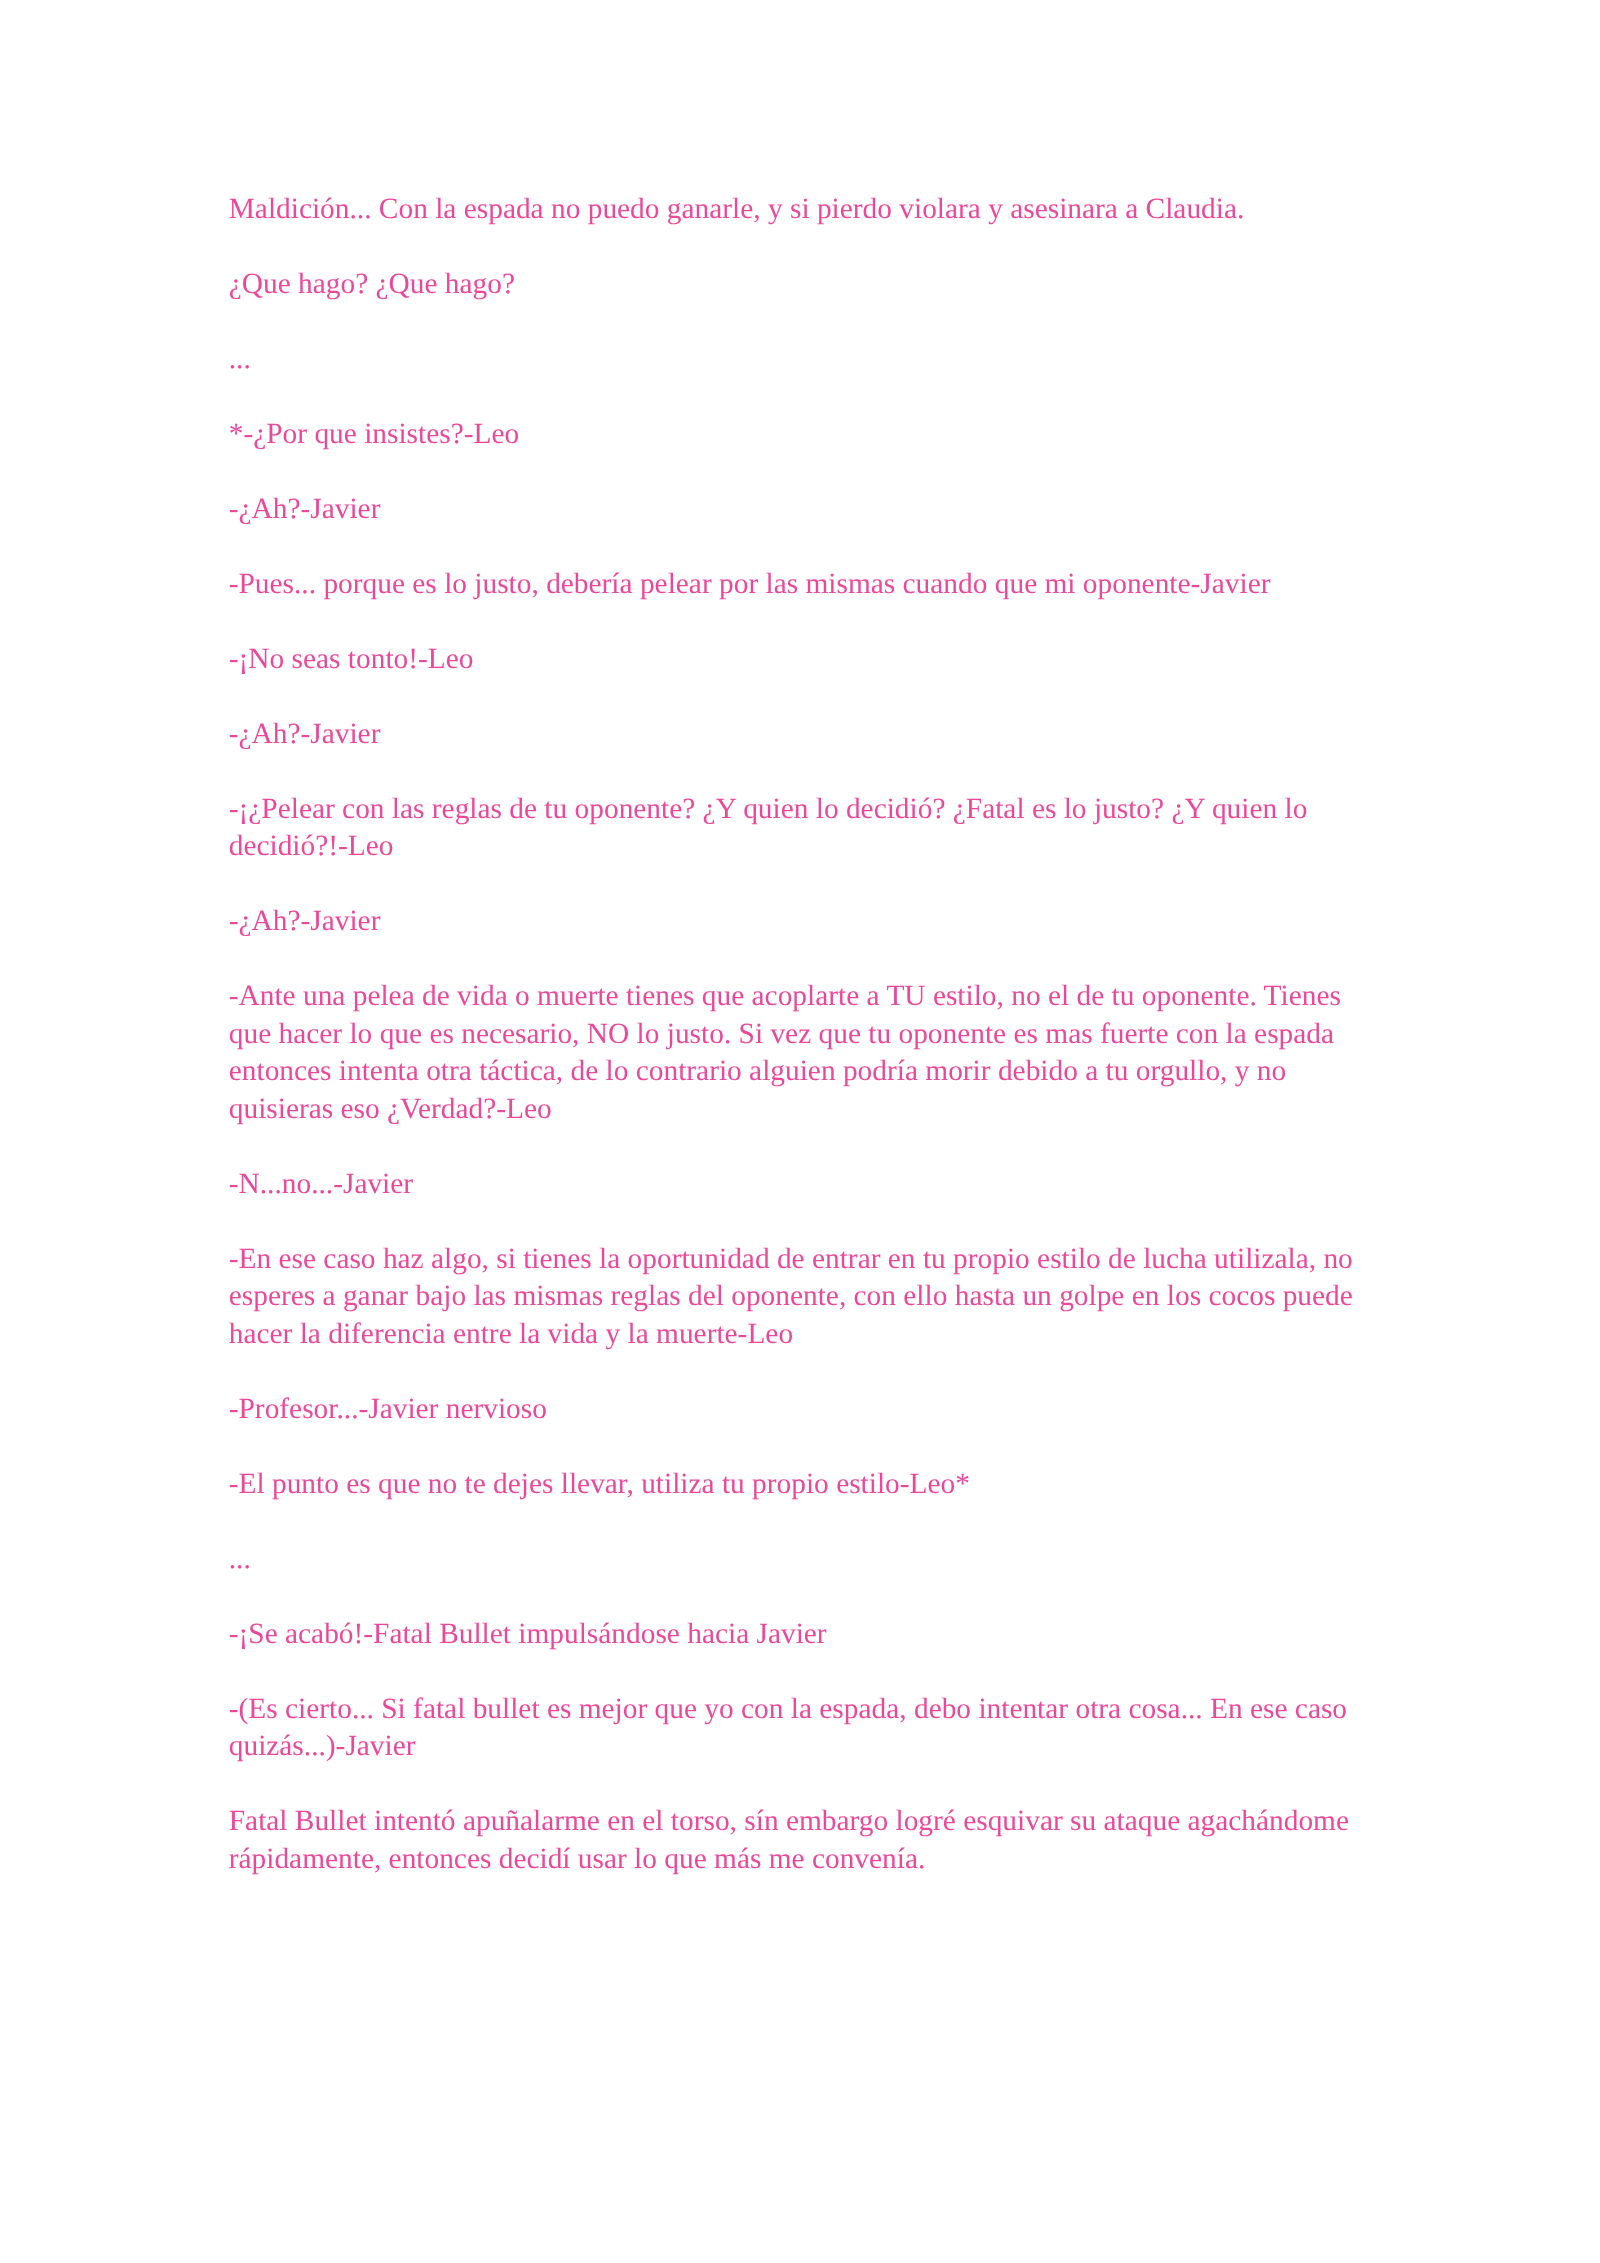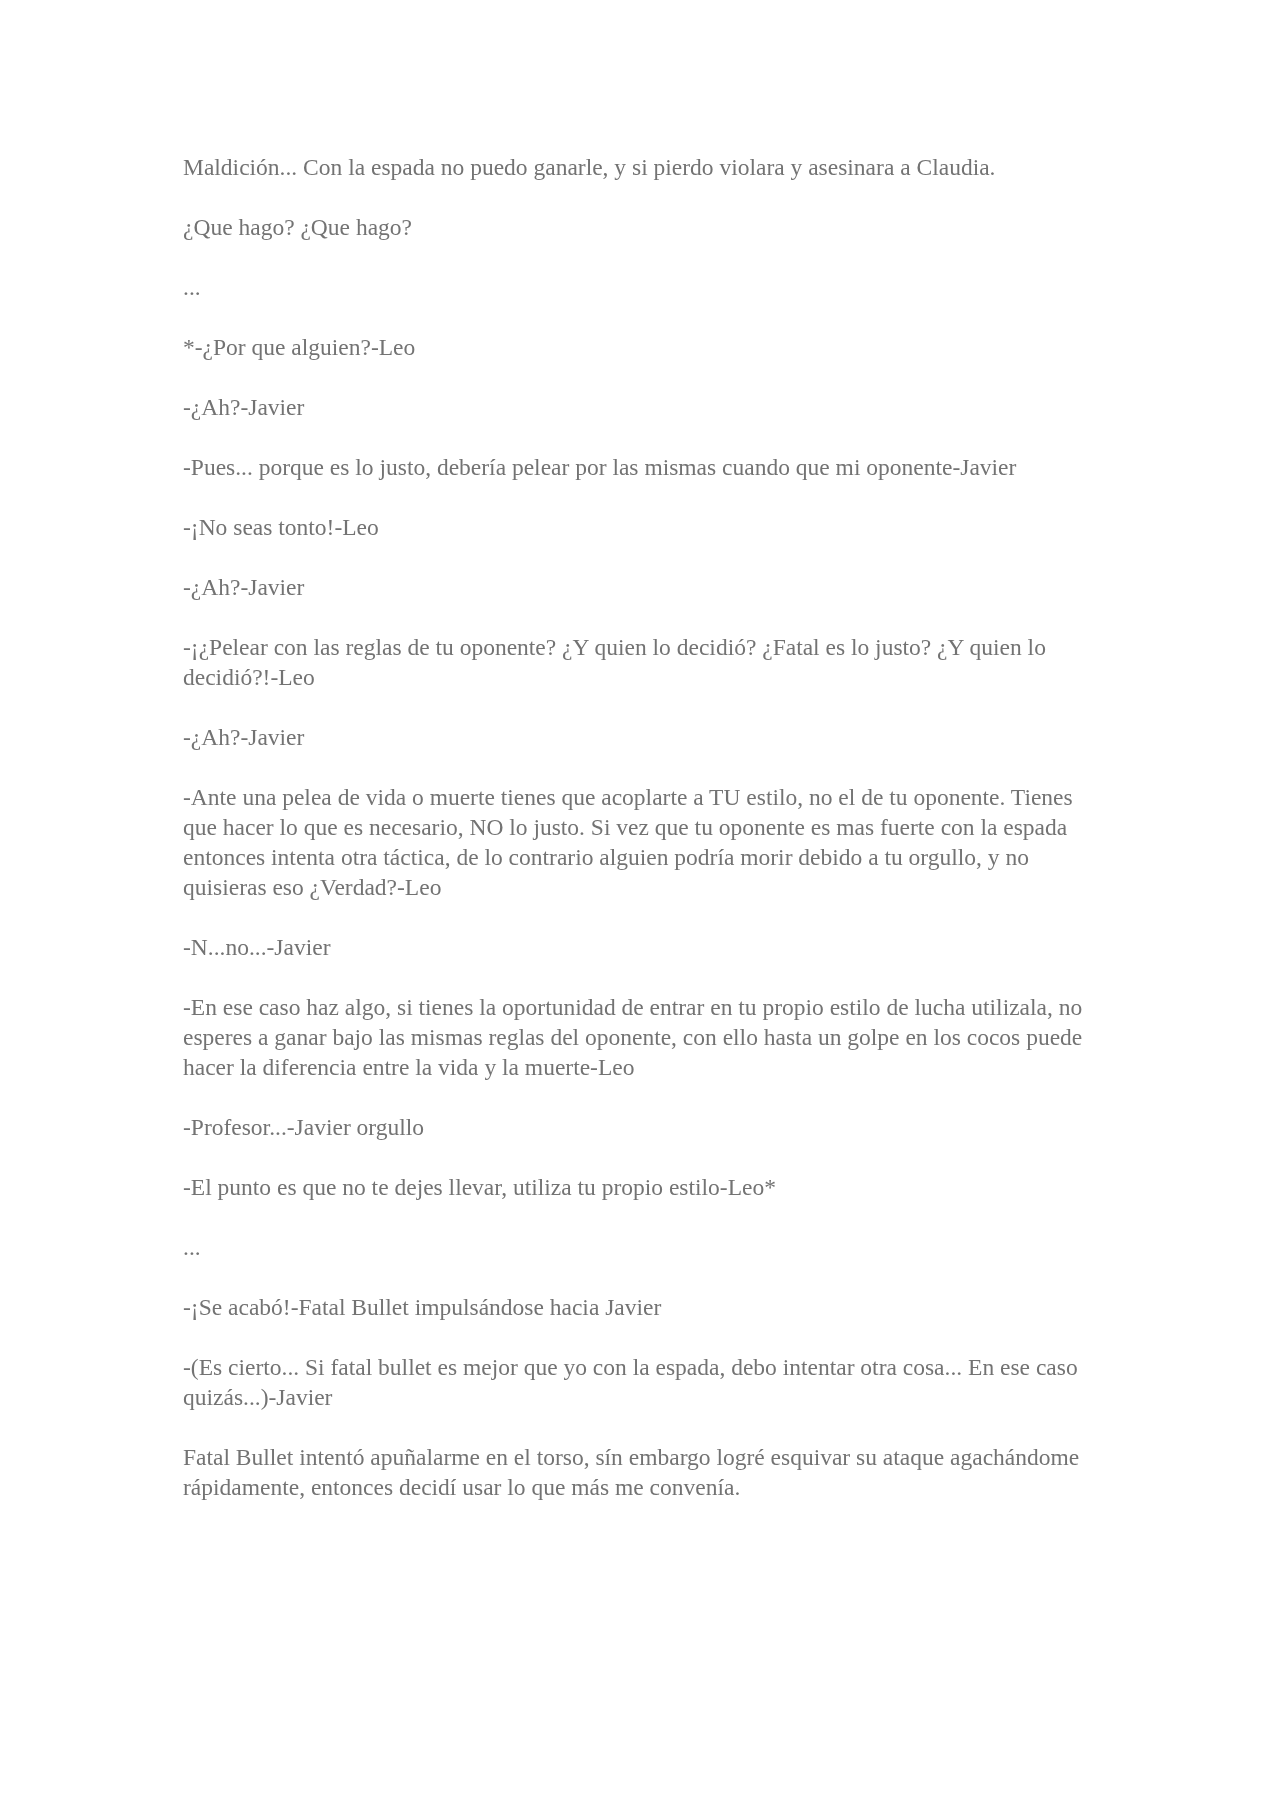--- a/index.html
+++ b/index.html
@@ -5,40 +5,40 @@
     html, body { margin: 0; padding: 0; background: #ffffff; }
     body { width: 1280px; height: 1810px; position: relative; overflow: hidden; }
     .page {
       position: absolute;
       left: 183px;
       top: 152px;
       width: 920px;
       font-family: "Liberation Serif", "DejaVu Serif", serif;
       font-size: 23.5px;
       line-height: 30px;
-      color: #737373;
+      color: #ec4899;
     }
     .para { margin: 0 0 30px 0; white-space: normal; }
   </style>
 </head>
 <body>
 
 <div class="page">
   <p class="para">Maldición... Con la espada no puedo ganarle, y si pierdo violara y asesinara a Claudia.</p>
   <p class="para">¿Que hago? ¿Que hago?</p>
   <p class="para">...</p>
-  <p class="para">*-¿Por que alguien?-Leo</p>
+  <p class="para">*-¿Por que insistes?-Leo</p>
   <p class="para">-¿Ah?-Javier</p>
   <p class="para">-Pues... porque es lo justo, debería pelear por las mismas cuando que mi oponente-Javier</p>
   <p class="para">-¡No seas tonto!-Leo</p>
   <p class="para">-¿Ah?-Javier</p>
   <p class="para">-¡¿Pelear con las reglas de tu oponente? ¿Y quien lo decidió? ¿Fatal es lo justo? ¿Y quien lo decidió?!-Leo</p>
   <p class="para">-¿Ah?-Javier</p>
   <p class="para">-Ante una pelea de vida o muerte tienes que acoplarte a TU estilo, no el de tu oponente. Tienes que hacer lo que es necesario, NO lo justo. Si vez que tu oponente es mas fuerte con la espada entonces intenta otra táctica, de lo contrario alguien podría morir debido a tu orgullo, y no quisieras eso ¿Verdad?-Leo</p>
   <p class="para">-N...no...-Javier</p>
   <p class="para">-En ese caso haz algo, si tienes la oportunidad de entrar en tu propio estilo de lucha utilizala, no esperes a ganar bajo las mismas reglas del oponente, con ello hasta un golpe en los cocos puede hacer la diferencia entre la vida y la muerte-Leo</p>
-  <p class="para">-Profesor...-Javier orgullo</p>
+  <p class="para">-Profesor...-Javier nervioso</p>
   <p class="para">-El punto es que no te dejes llevar, utiliza tu propio estilo-Leo*</p>
   <p class="para">...</p>
   <p class="para">-¡Se acabó!-Fatal Bullet impulsándose hacia Javier</p>
   <p class="para">-(Es cierto... Si fatal bullet es mejor que yo con la espada, debo intentar otra cosa... En ese caso quizás...)-Javier</p>
   <p class="para">Fatal Bullet intentó apuñalarme en el torso, sín embargo logré esquivar su ataque agachándome rápidamente, entonces decidí usar lo que más me convenía.</p>
 </div>
 
 </body></html>

